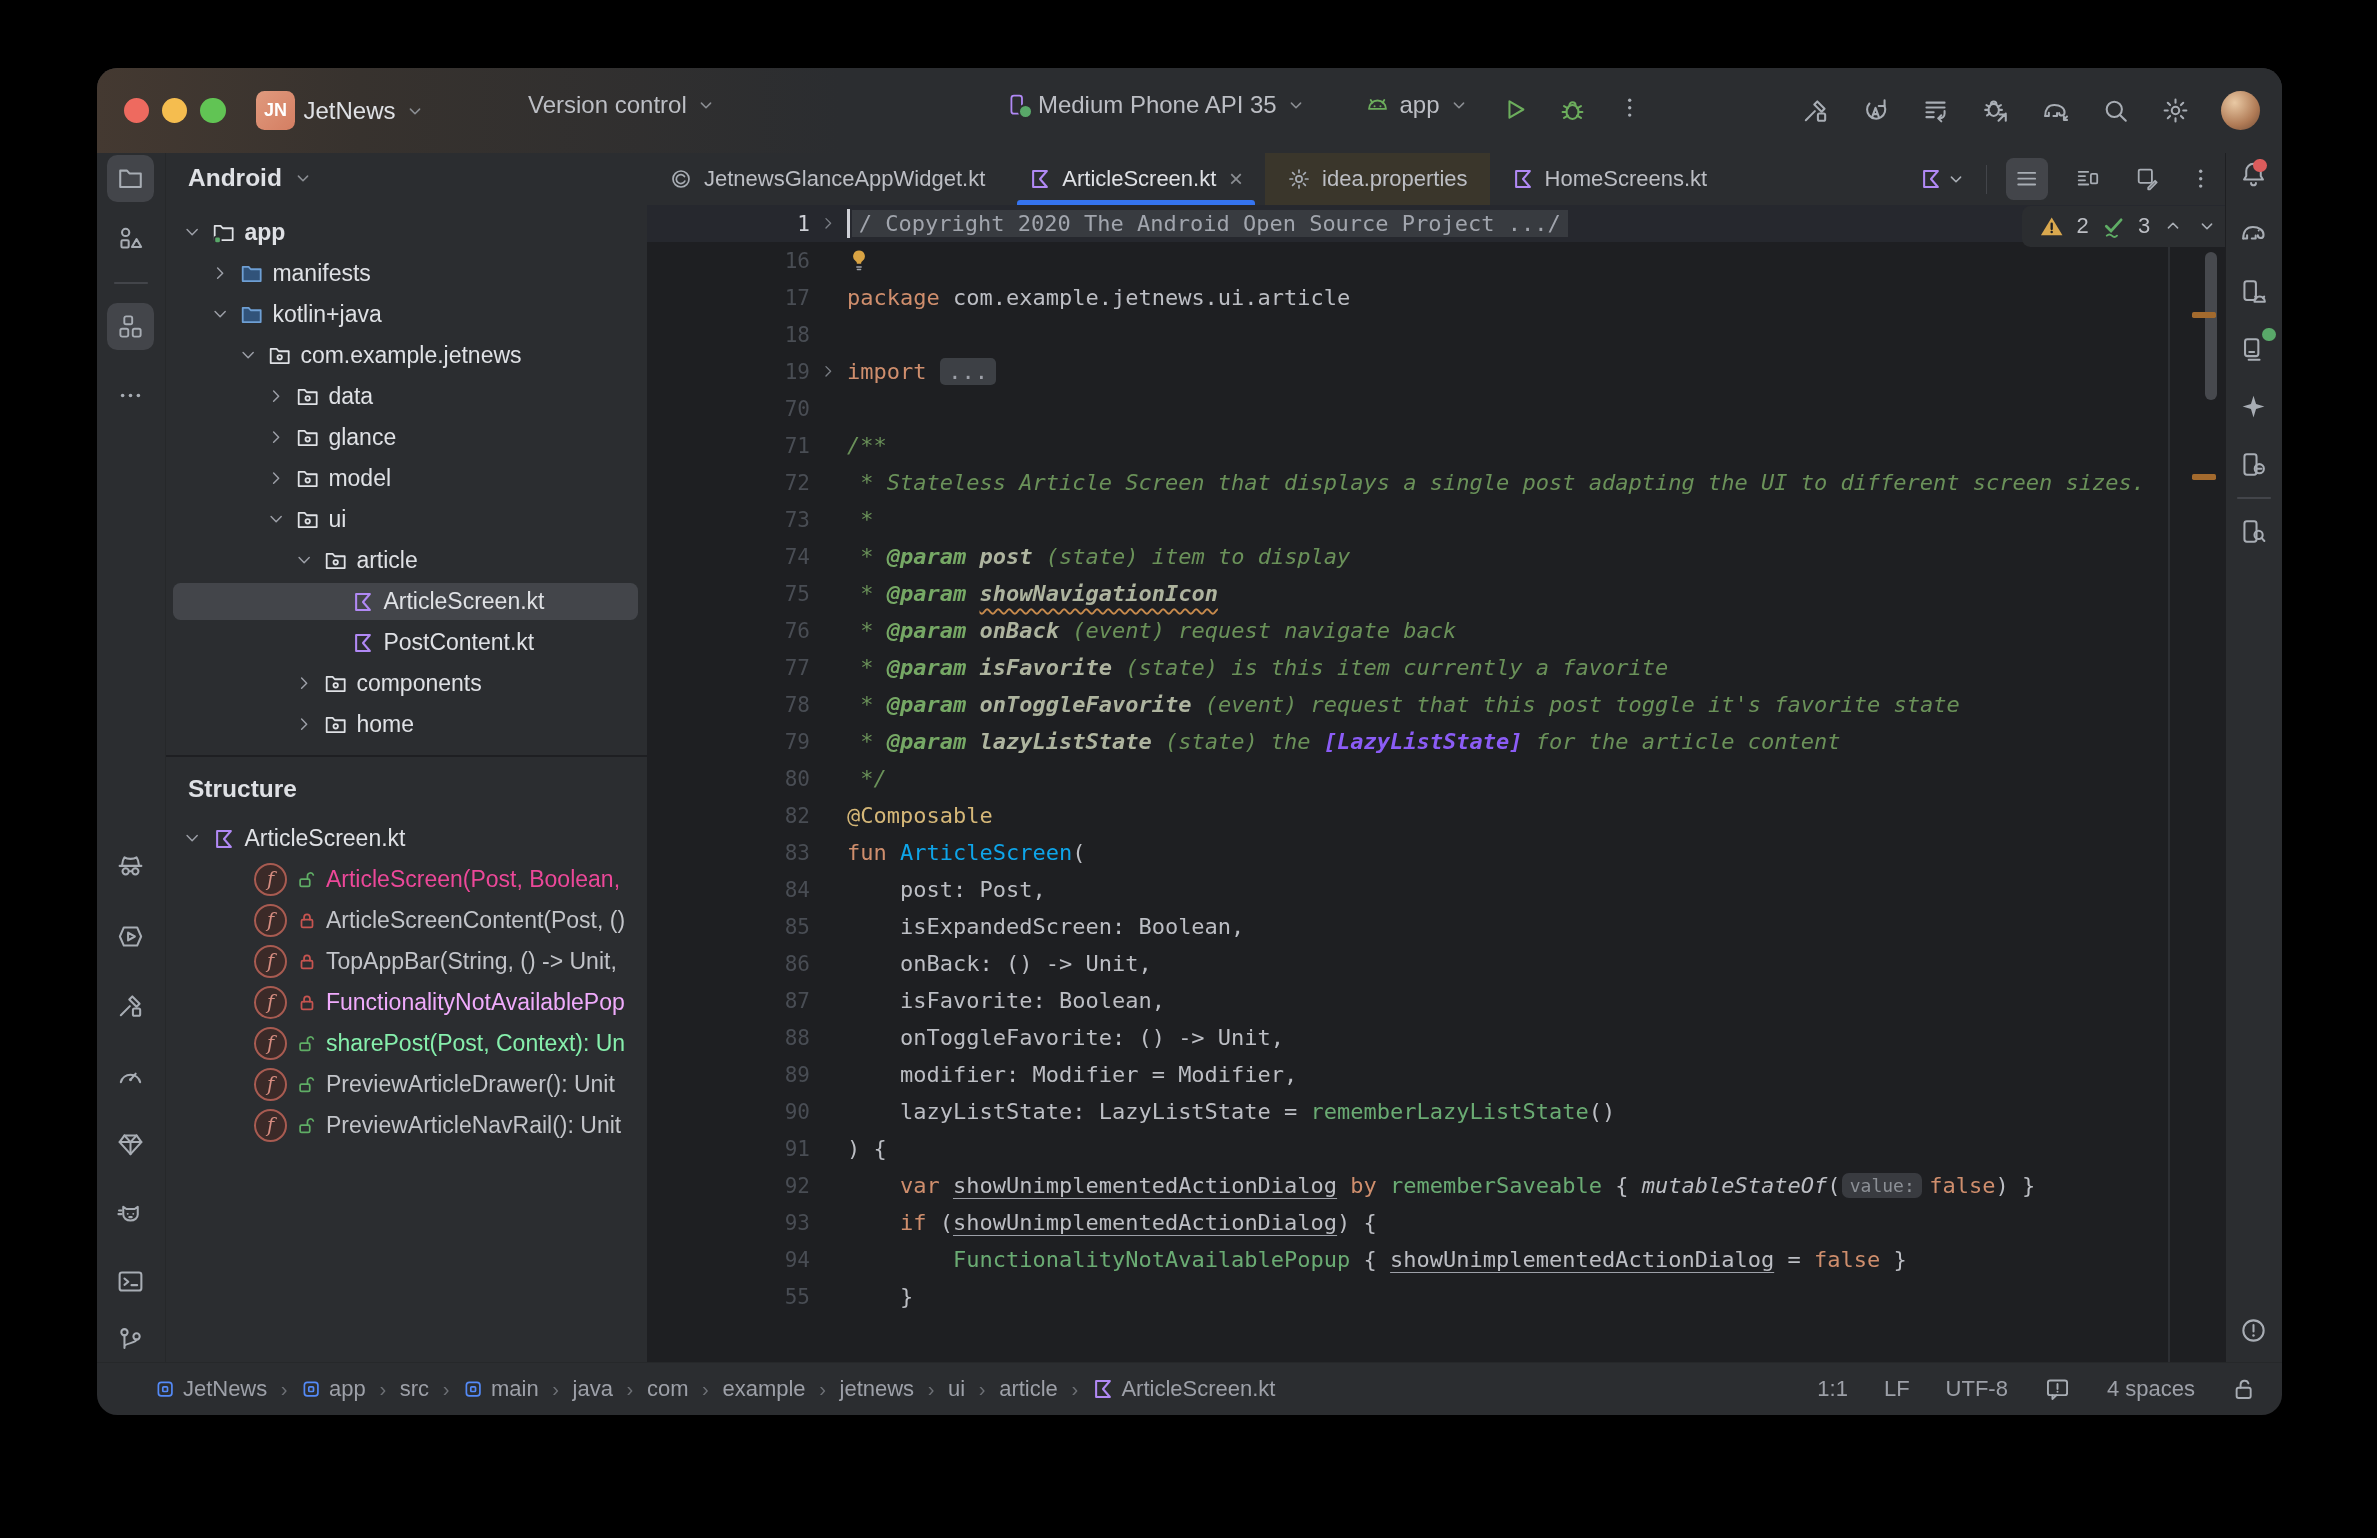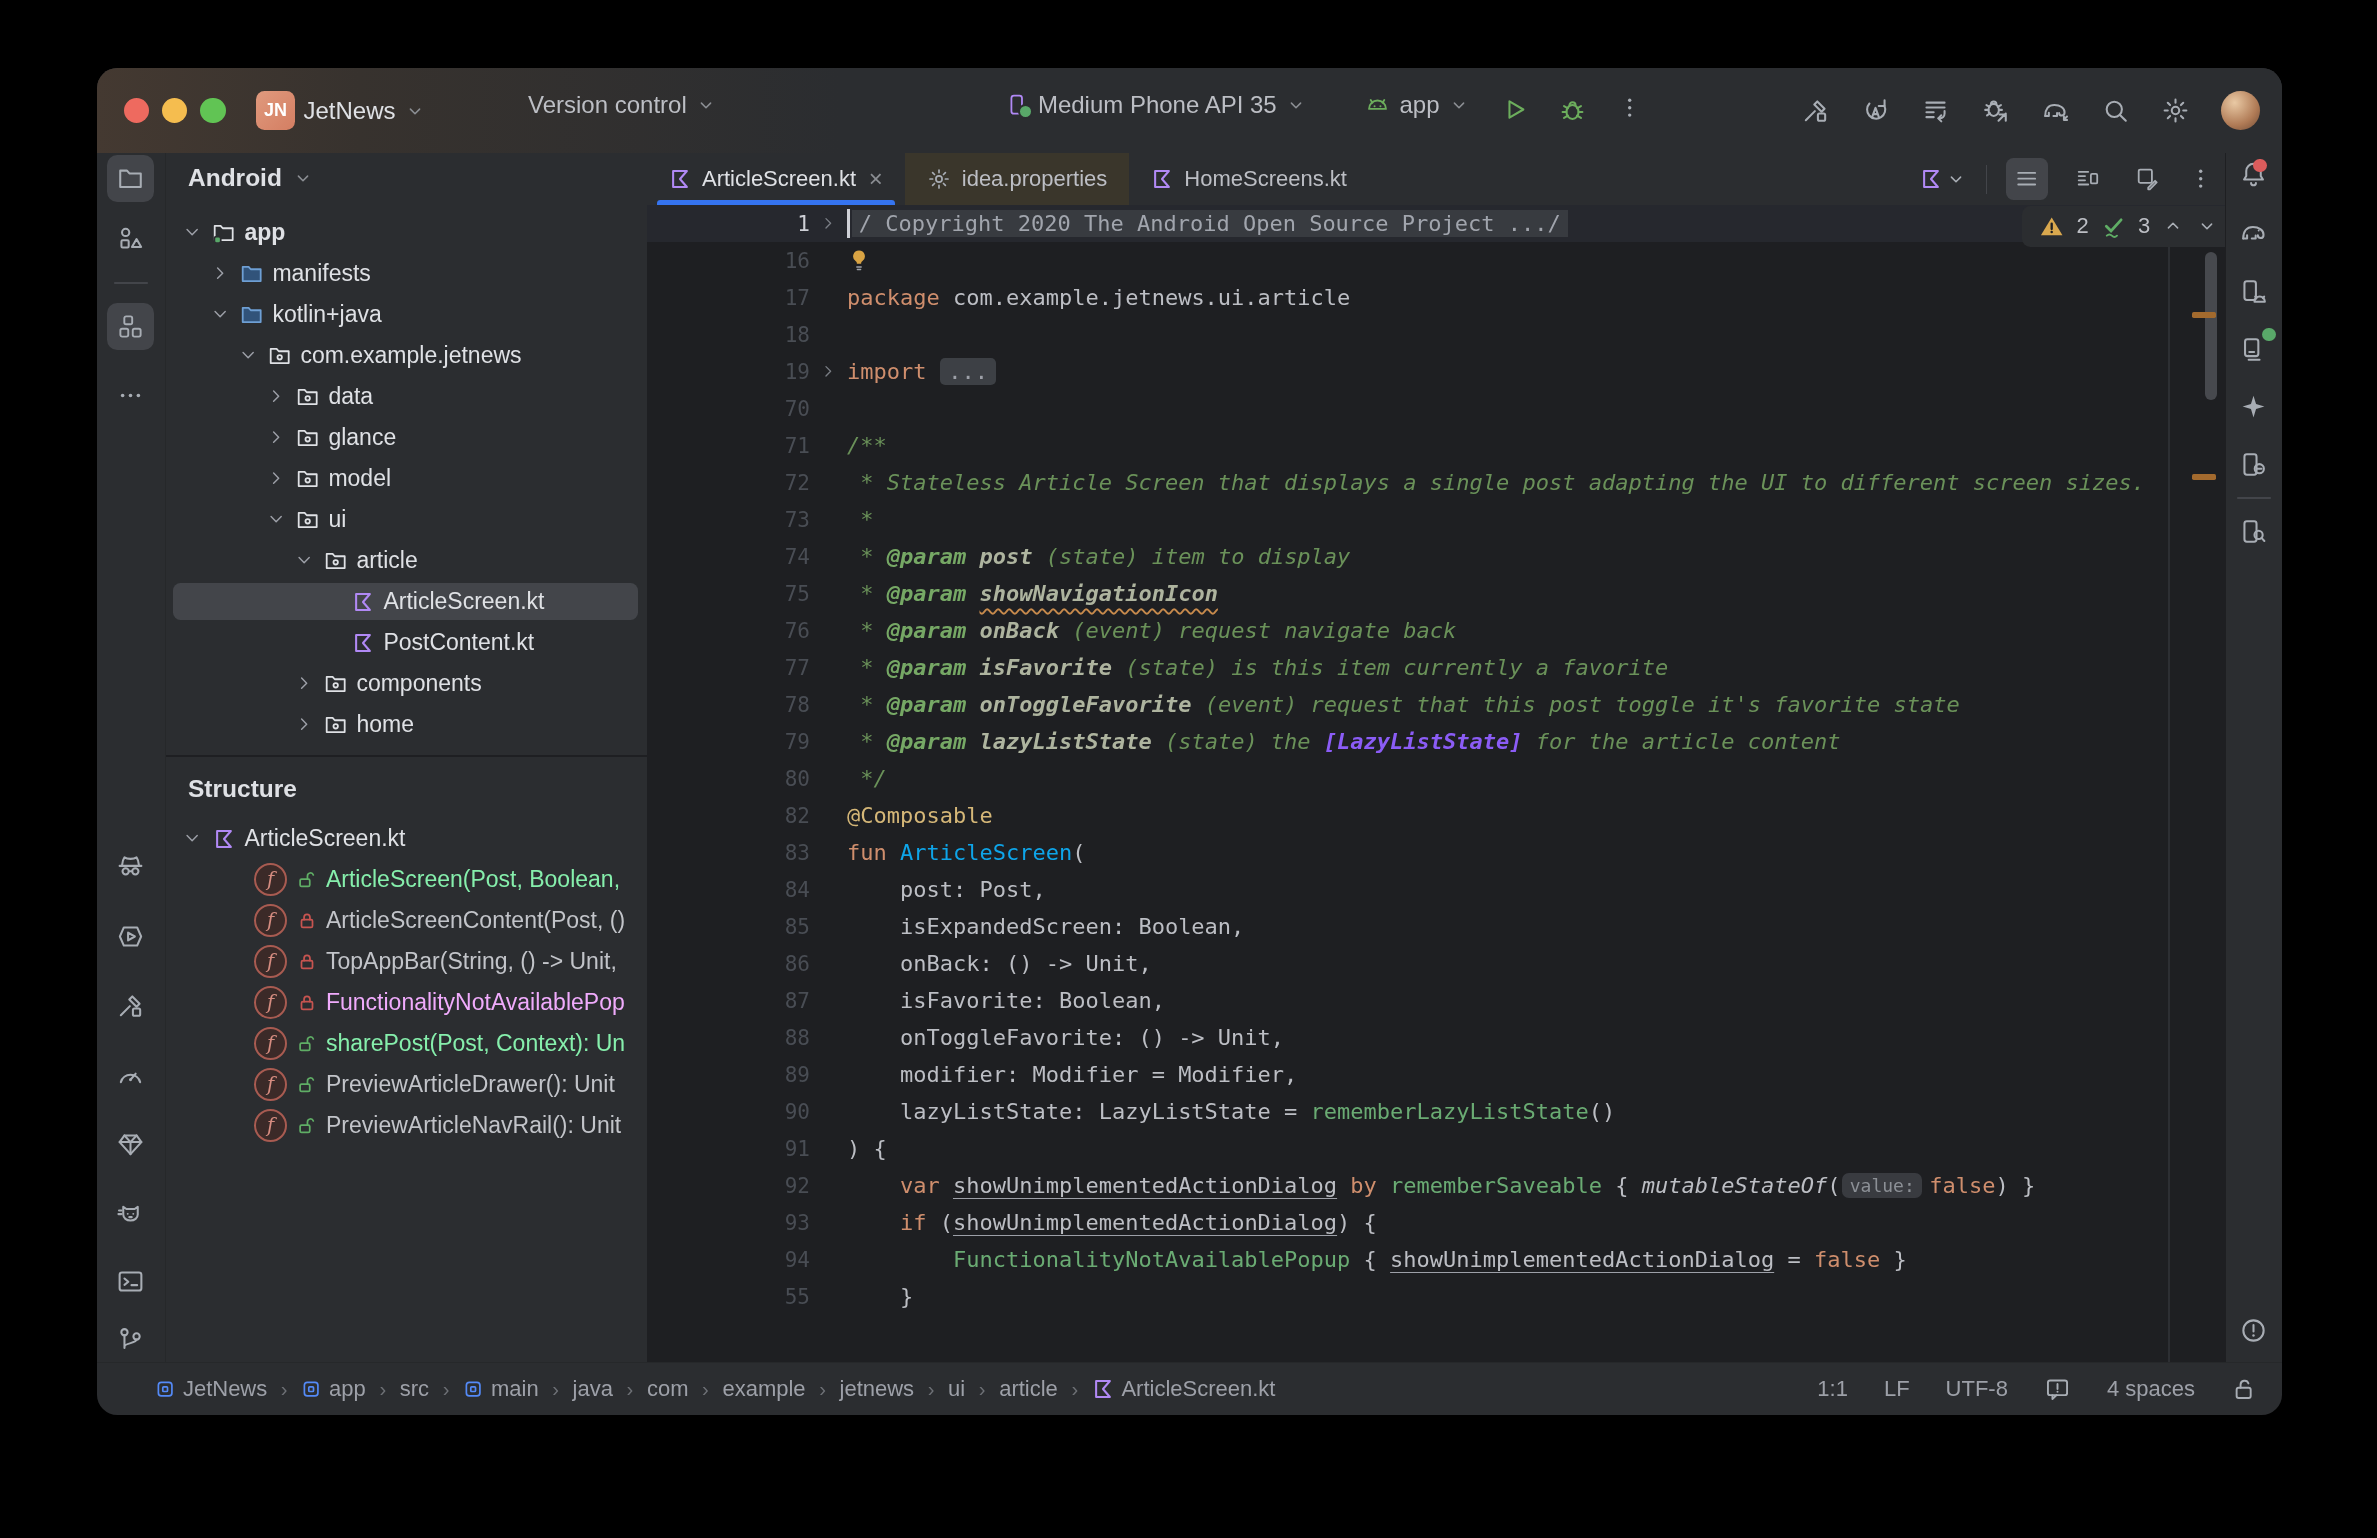--- a/index.html
+++ b/index.html
@@ -538,21 +538,21 @@
           <span class="tlabel">ArticleScreen.kt</span>
         </div>
         <div class="trow" style="padding-left: 88px;">
           <span class="fbadge">f</span>
           <span class="ico" style="margin: 0px 5.1px 0px 8.5px;">
             <svg width="22" height="22" viewBox="0 0 24 24" fill="none" stroke="#5FAD65" stroke-width="1.9" stroke-linecap="round">
               <rect x="4.5" y="11" width="10.5" height="8" rx="1.6"></rect>
               <path d="M12.5 11V7.6a3.3 3.3 0 0 1 6.4-1.1"></path>
             </svg>
           </span>
-          <span class="tlabel" style="color: #86efac; text-align: center;">ArticleScreen(Post, Boolean,</span>
+          <span class="tlabel" style="color: #ec4899; text-align: center;">ArticleScreen(Post, Boolean,</span>
         </div>
         <div class="trow" style="padding-left: 88px;">
           <span class="fbadge">f</span>
           <span class="ico" style="margin: 0px 5.1px 0px 8.5px;">
             <svg width="22" height="22" viewBox="0 0 24 24" fill="none" stroke="#C75450" stroke-width="1.9" stroke-linecap="round">
               <rect x="6" y="10.5" width="12" height="8.5" rx="1.6"></rect>
               <path d="M8.8 10.5V8a3.2 3.2 0 0 1 6.4 0v2.5"></path>
             </svg>
           </span>
           <span class="tlabel" style="color: rgb(194, 196, 201);">ArticleScreenContent(Post, ()</span>
@@ -605,20 +605,29 @@
               <path d="M12.5 11V7.6a3.3 3.3 0 0 1 6.4-1.1"></path>
             </svg>
           </span>
           <span class="tlabel" style="color: rgb(194, 196, 201);">PreviewArticleNavRail(): Unit</span>
         </div>
       </div>
   </div>
 
   <div id="tabband">
     <div id="tabs">
+        <div class="tab">
+          <span class="ico">
+            <svg width="24" height="24" viewBox="0 0 24 24" fill="none" stroke="currentColor" stroke-width="1.7" stroke-linecap="round" stroke-linejoin="round">
+              <circle cx="12" cy="12" r="8"></circle>
+              <path d="M15.5 9.5a4.5 4.5 0 1 0 .3 4.6"></path>
+            </svg>
+          </span>
+          <span>JetnewsGlanceAppWidget.kt</span>
+        </div>
         <div class="tab active">
           <span class="ico">
             <svg width="22" height="22" viewBox="0 0 16 16" fill="none" stroke="#B189F5" stroke-width="1.5" stroke-linejoin="round">
               <path d="M3 2.2h10L8 8l5 5.8H3z"></path>
             </svg>
           </span>
           <span>ArticleScreen.kt</span>
           <span class="tabclose">×</span>
         </div>
         <div class="tab tinted">

